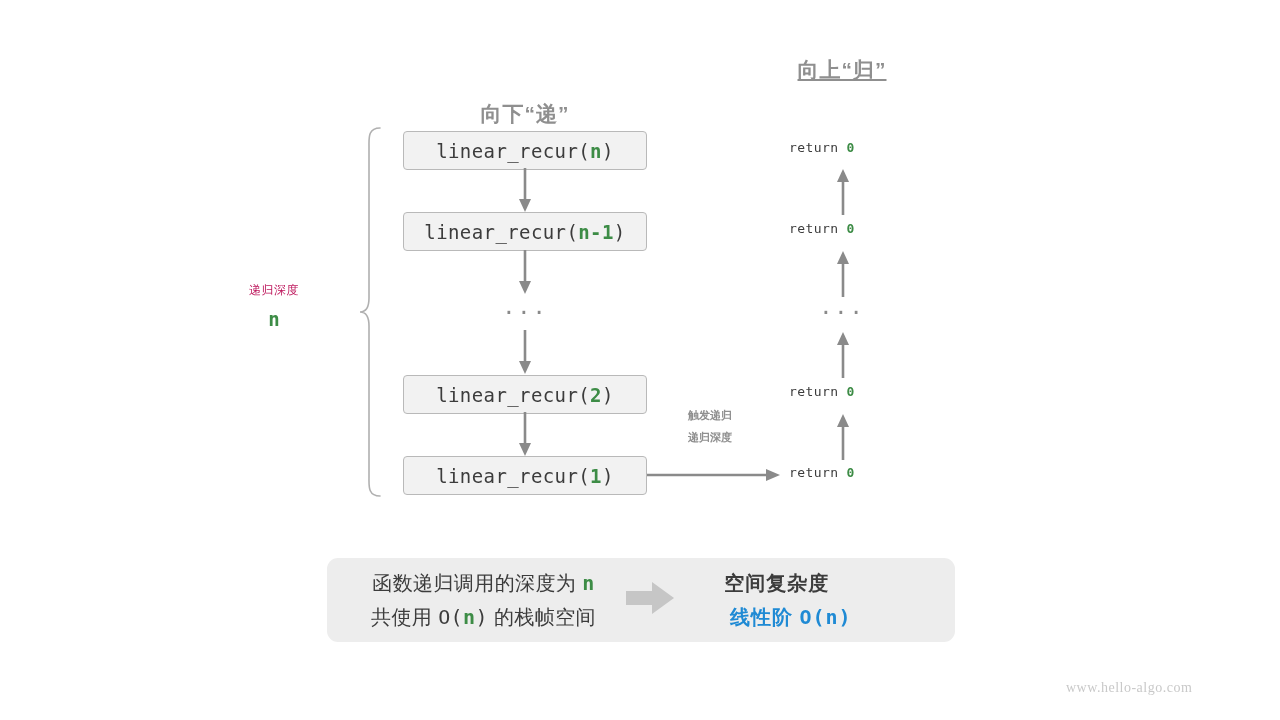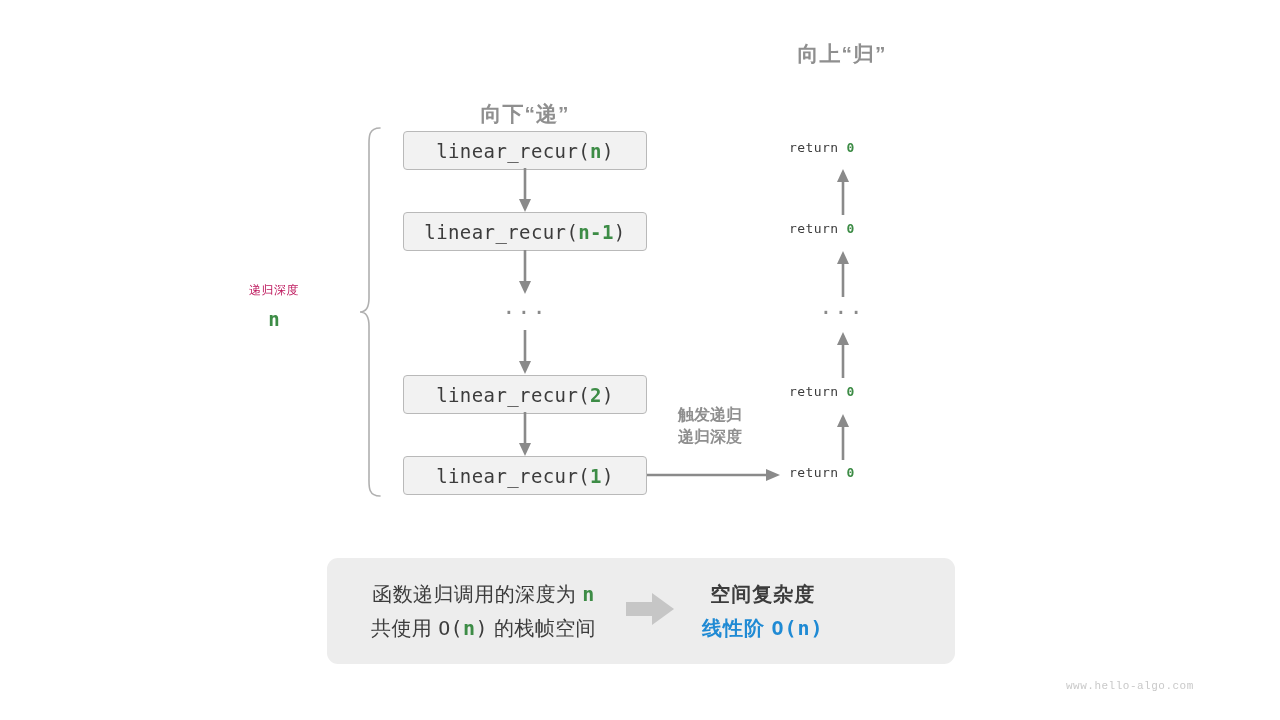--- a/index.html
+++ b/index.html
@@ -87,21 +87,21 @@
     display: block;
     margin-top: 9px;
     font-family: "DejaVu Sans Mono", "Liberation Mono", monospace;
     font-size: 19px;
     font-weight: bold;
     color: #3d8c46;
   }
 
   
   .trigger-note {
-    font-size: 16px;
+    font-size: 11px;
     font-weight: bold;
     color: #8f8f8f;
     line-height: 22px;
     text-align: center;
     white-space: nowrap;
   }
 
   
   .summary-panel {
     box-sizing: border-box;
@@ -137,40 +137,41 @@
     letter-spacing: 1px;
     white-space: nowrap;
   }
   .sum-right .value {
     font-size: 20px;
     font-weight: bold;
     color: #1f8ad4;
     line-height: 34px;
     letter-spacing: 1px;
     white-space: nowrap;
+    margin-left: 28px;
   }
 
   
   .watermark {
-    font-family: Liberation Mono, monospace;
-    font-size: 11px;
+    font-family: Liberation Serif, serif;
+    font-size: 14px;
     color: #c9c9c9;
     letter-spacing: 0.5px;
     white-space: nowrap;
   }
 
   svg { overflow: visible; }
 </style>
 </head>
 <body>
 
 <div class="stage">
 
   <div class="abs col-head" style="left:405px; top:56px; width:240px;margin-top:44px;">向下“递”</div>
-  <div class="abs col-head" style="left:722px; top:40px; width:240px;">向上“归”</div>
+  <div class="abs col-head" style="left:722px; top:56px; width:240px;text-decoration:underline;">向上“归”</div>
 
   <div class="abs depth-label" style="left:194px; top:282px; width:160px;">
     <span class="t1">递归深度</span>
     <span class="t2">n</span>
   </div>
 
   <svg class="abs" style="left:358px; top:126px;" width="26" height="372">
     <path d="M 22 2
              C 10 2 11 12 11 20
              L 11 172
@@ -261,21 +262,21 @@
   </svg>
   <svg class="abs" style="left:823px; top:328px;" width="40" height="50">
     <line x1="20" y1="50" x2="20" y2="14" stroke="#8a8a8a" stroke-width="2.6"></line>
     <path d="M 20 4 L 14 17 L 26 17 Z" fill="#8a8a8a"></path>
   </svg>
   <svg class="abs" style="left:823px; top:410px;" width="40" height="50">
     <line x1="20" y1="50" x2="20" y2="14" stroke="#8a8a8a" stroke-width="2.6"></line>
     <path d="M 20 4 L 14 17 L 26 17 Z" fill="#8a8a8a"></path>
   </svg>
 
-  <div class="abs summary-panel" style="left:327px; top:558px; width:628px; height:106px;">
+  <div class="abs summary-panel" style="left:327px; top:558px; width:628px; height:84px;">
 
     <div class="sum-left">
       <div class="line">
         <span>函数递归调用的深度为</span>
         <span class="mono grn">n</span>
       </div>
       <div class="line">
         <span>共使用</span>
         <span class="mono">O(</span><span class="mono grn">n</span><span class="mono">)</span>
         <span>的栈帧空间</span>

